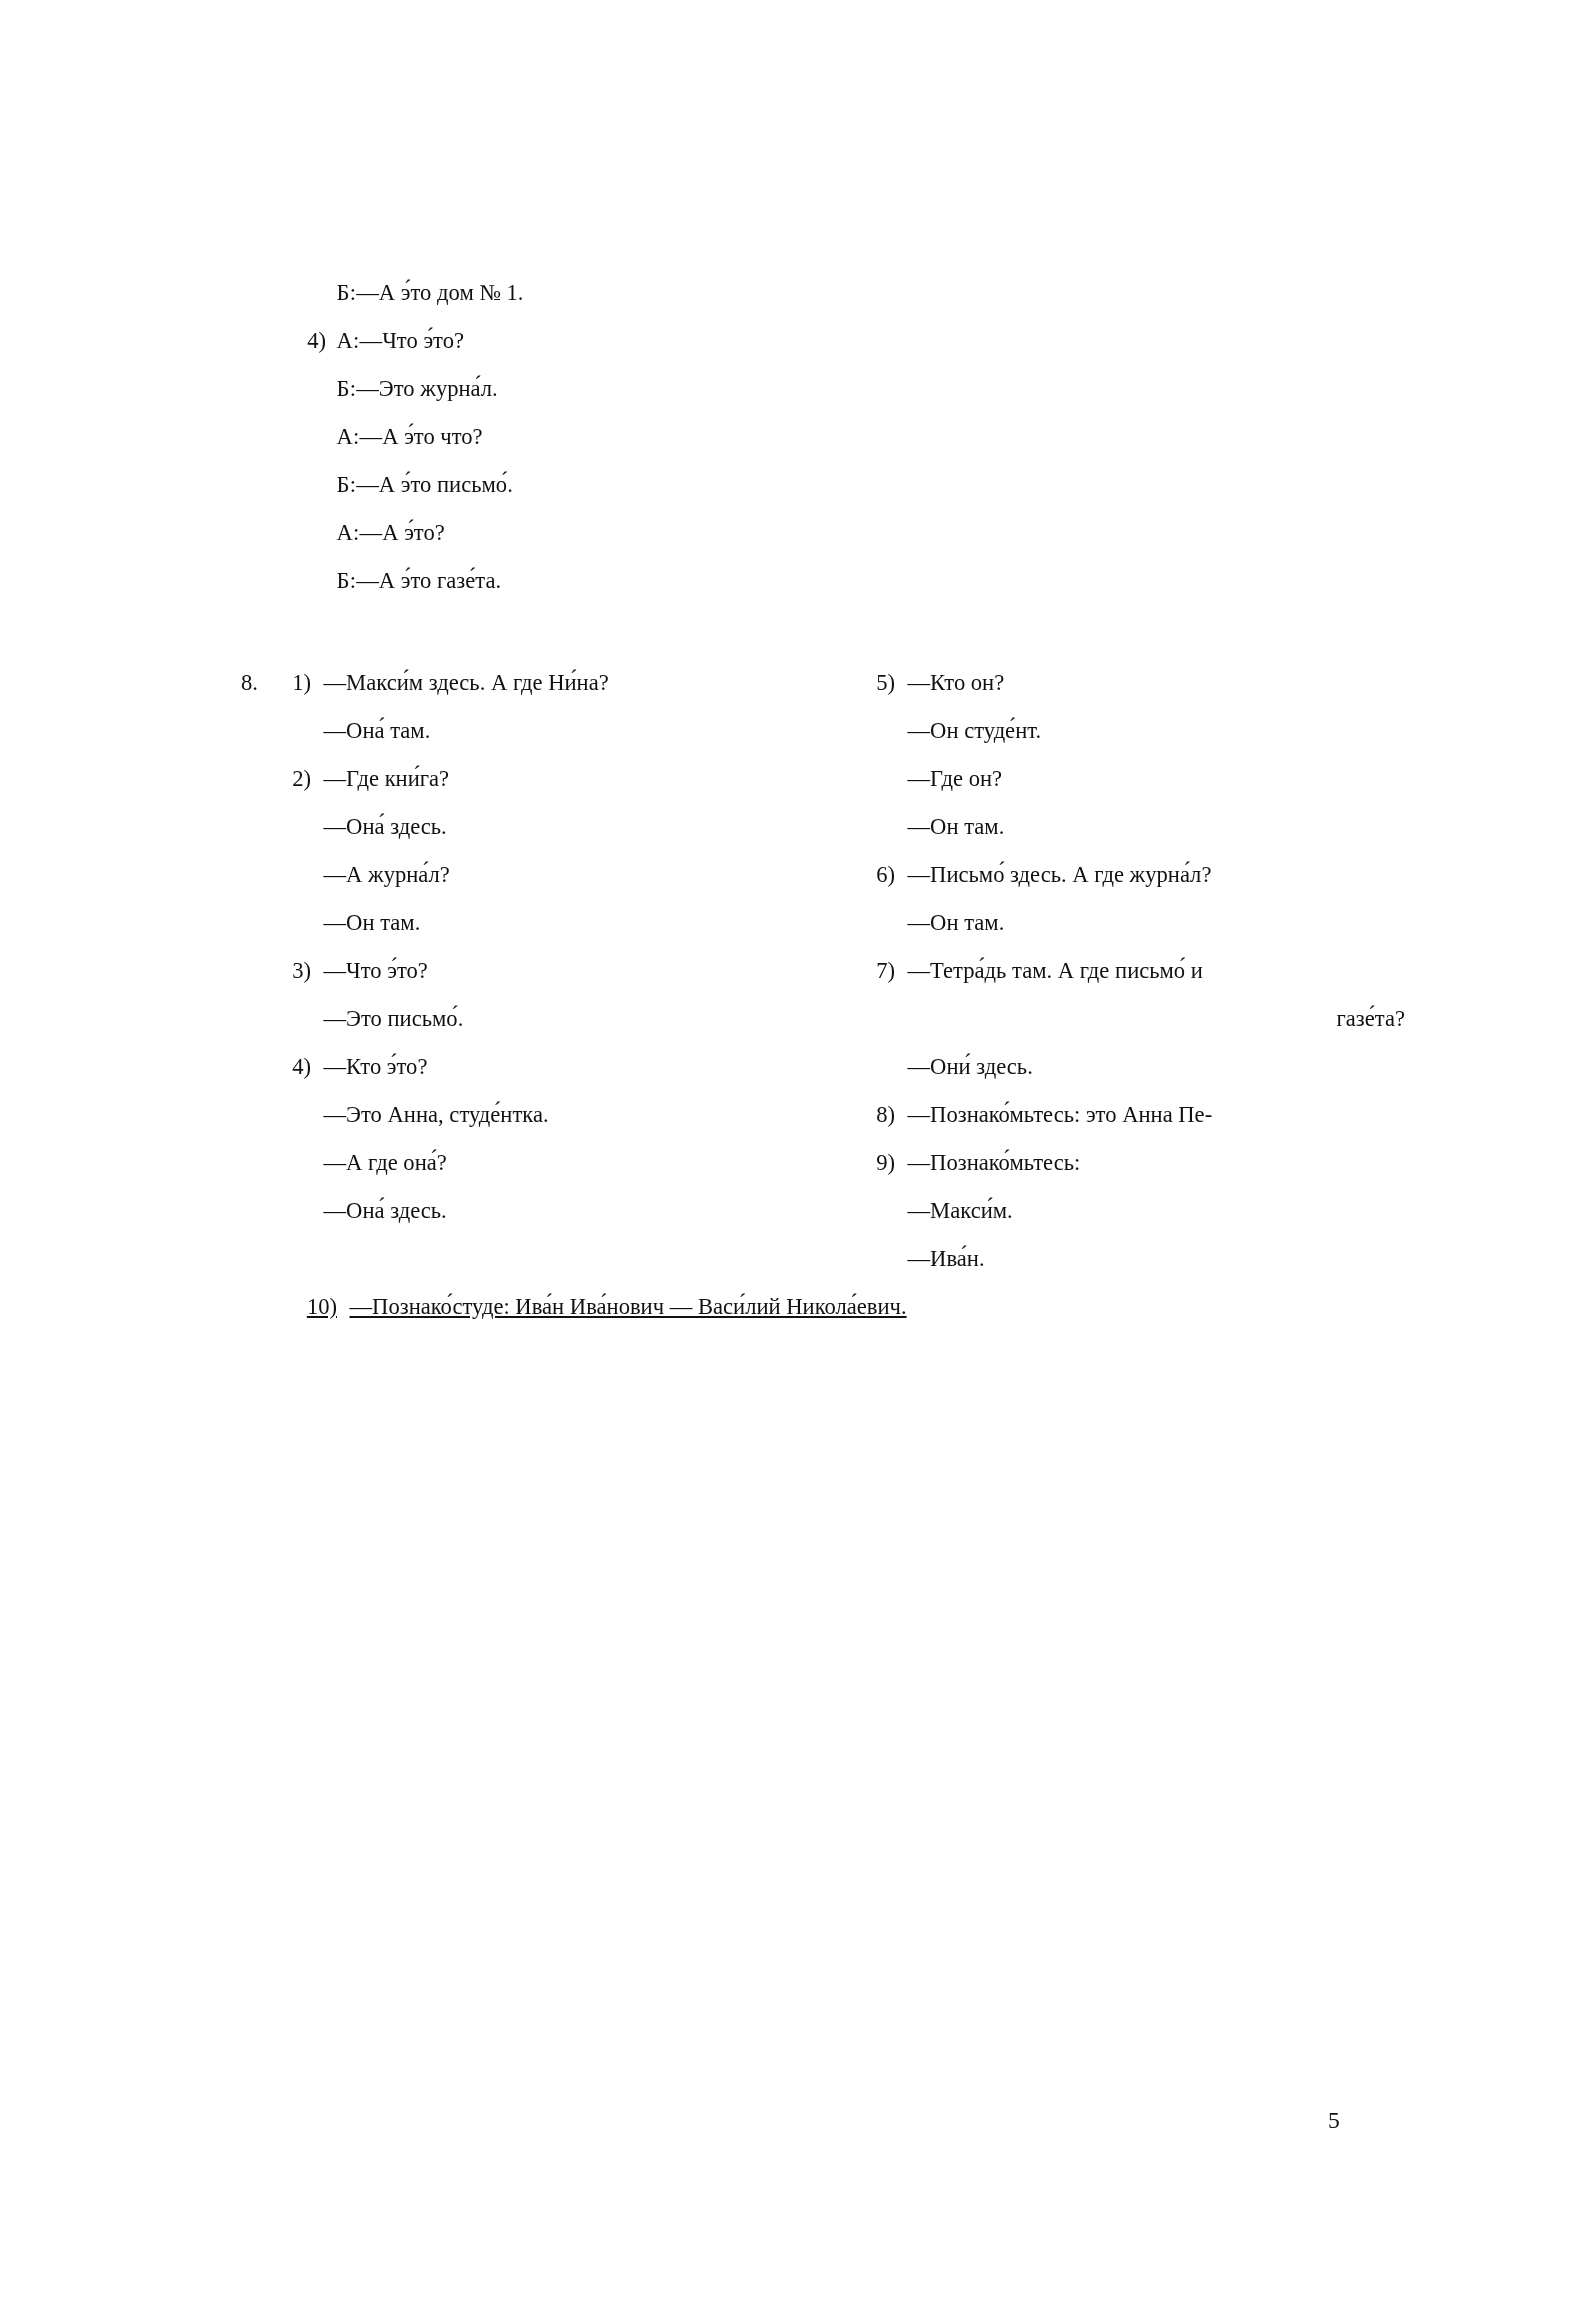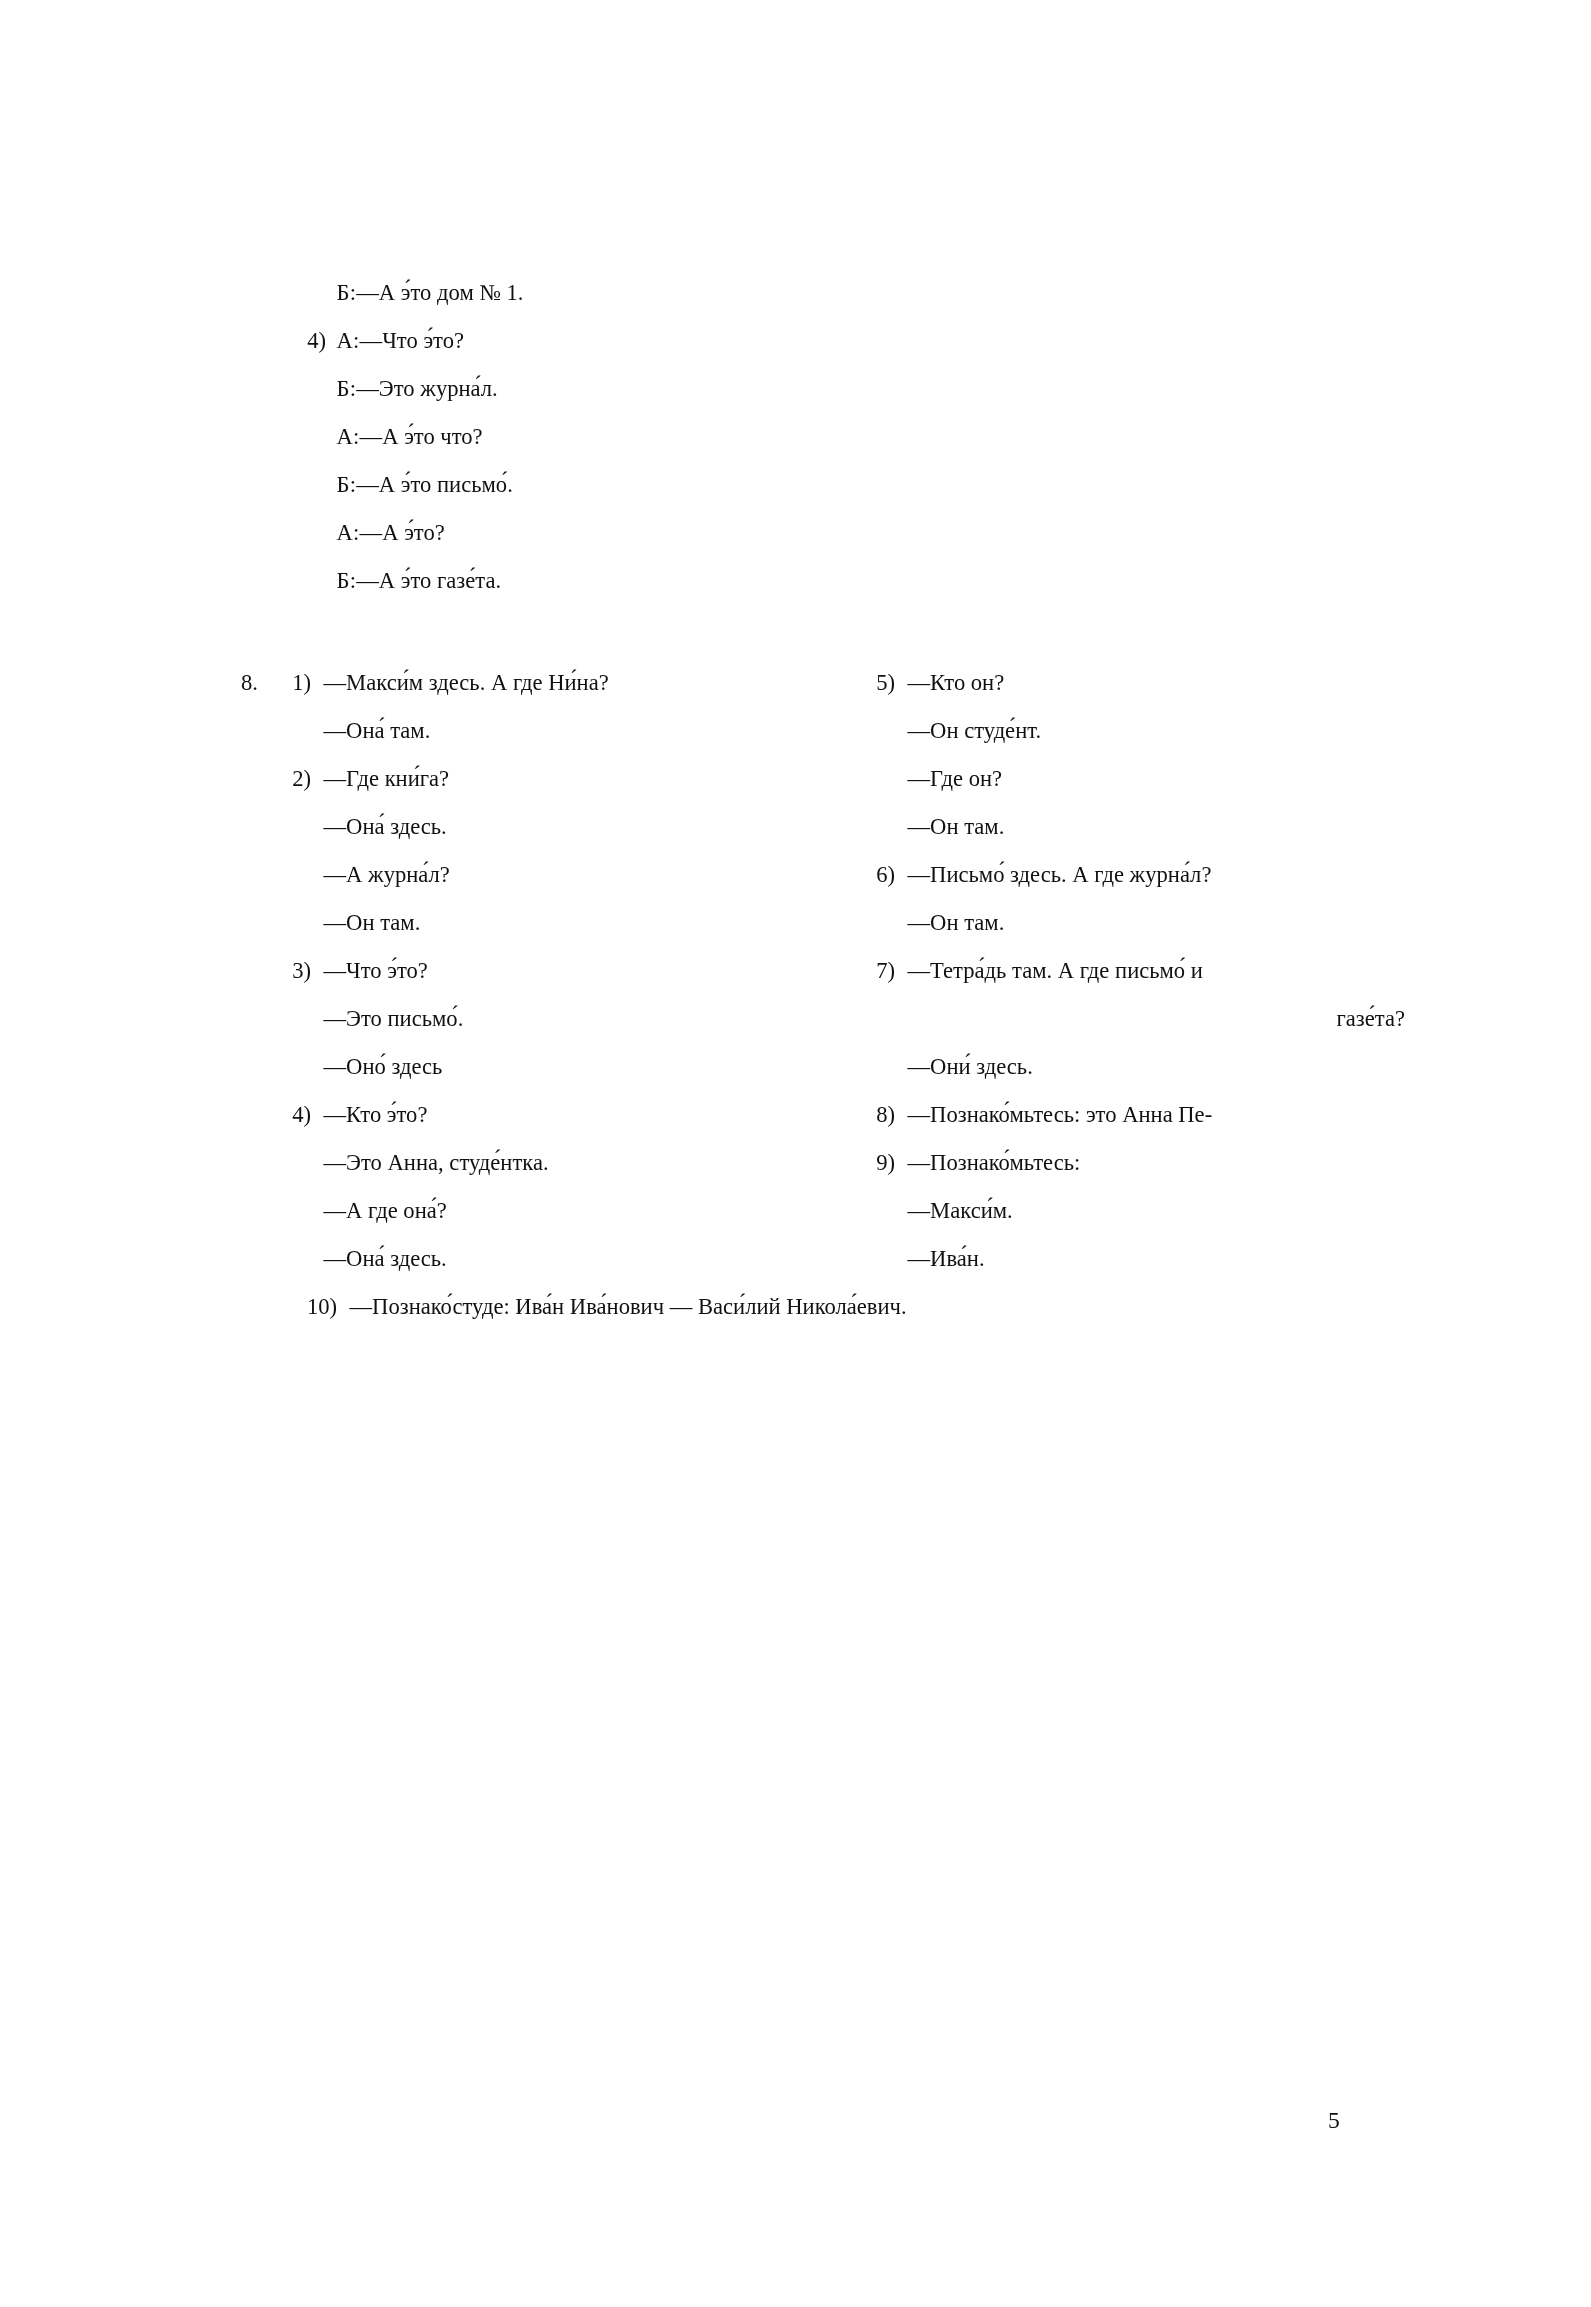--- a/index.html
+++ b/index.html
@@ -90,20 +90,21 @@
     white-space: pre-wrap;
   }
 
   
   .line-10 {
     display: flex;
     align-items: baseline;
     font-size: 22.6px;
     line-height: 48px;
     margin-top: 0;
+    text-decoration: underline;
   }
   .line-10 .item-num { width: 96px; text-align: right; padding-right: 12.5px; flex: none;}
 
   .cont-indent { padding-left: 23px; text-align: right; }
 
   
   .page-number {
     position: absolute;
     left: 1328px;
     top: 2107px;
@@ -184,24 +185,20 @@
         </div>
         <div class="item">
           <span class="item-num">3)</span>
           <span class="item-body">—Что э́то?</span>
         </div>
         <div class="item">
           <span class="item-num"></span>
           <span class="item-body">—Это письмо́.</span>
         </div>
         <div class="item">
-          <span class="item-num"></span>
-          <span class="item-body">—Оно́ здесь</span>
-        </div>
-        <div class="item">
           <span class="item-num">4)</span>
           <span class="item-body">—Кто э́то?</span>
         </div>
         <div class="item">
           <span class="item-num"></span>
           <span class="item-body">—Это Анна, студе́нтка.</span>
         </div>
         <div class="item">
           <span class="item-num"></span>
           <span class="item-body">—А где она́?</span>

